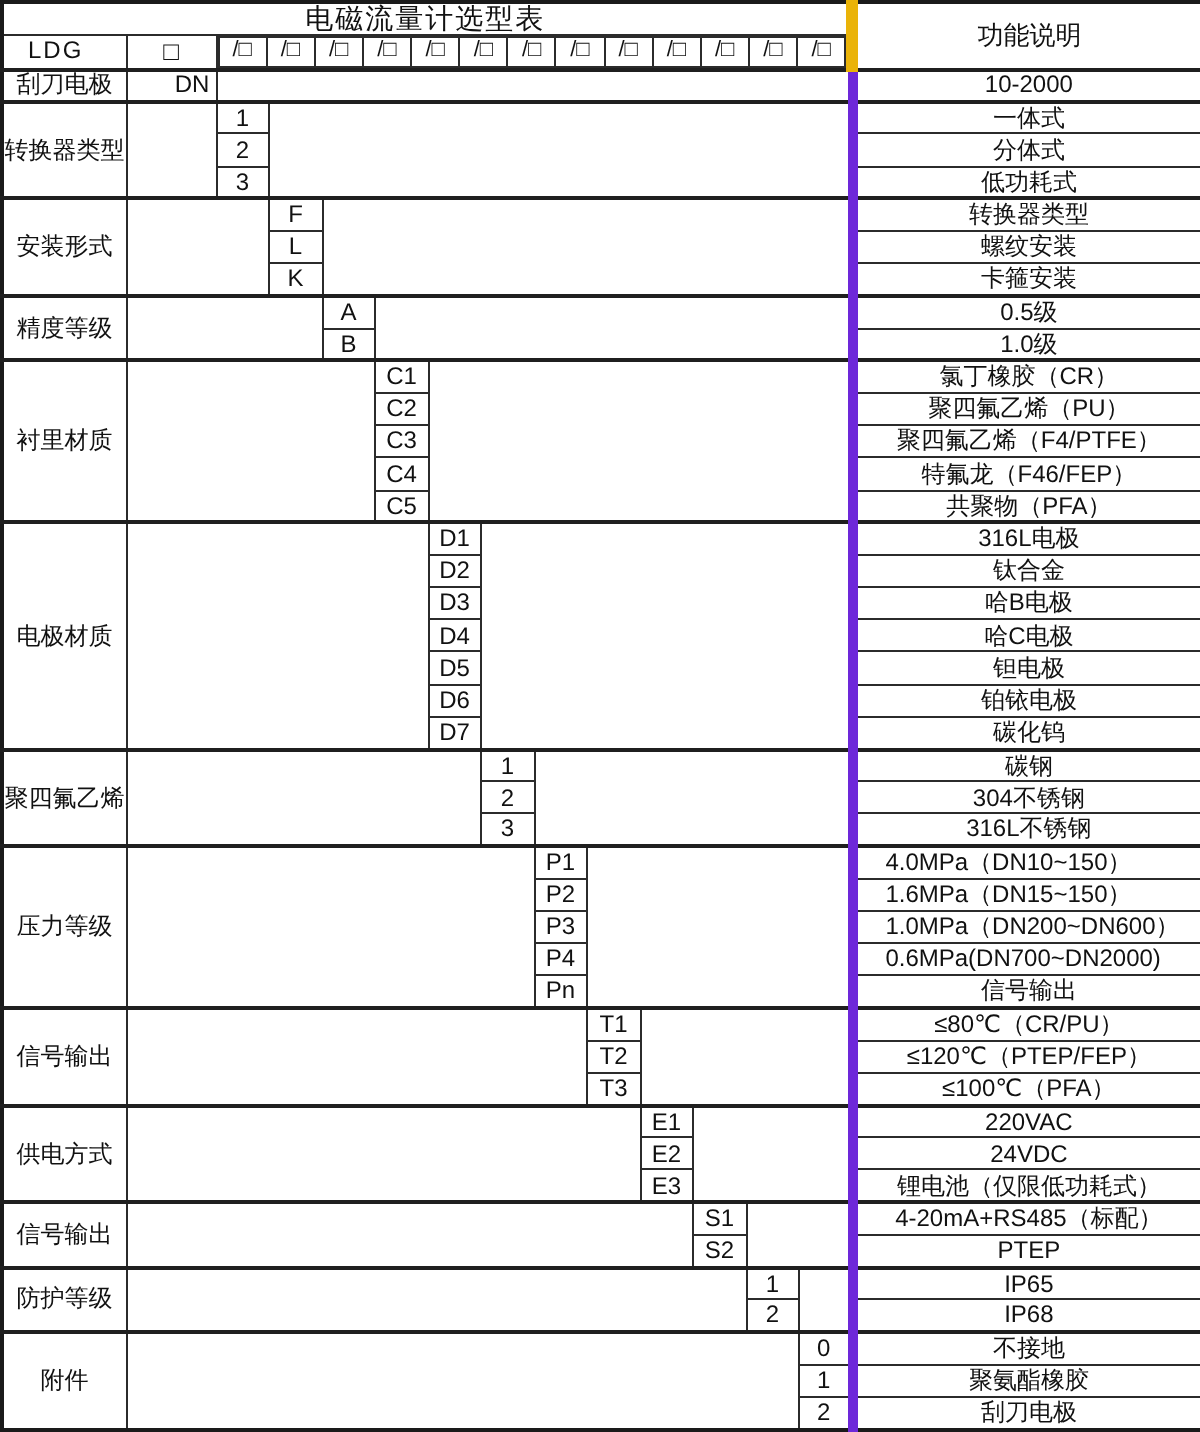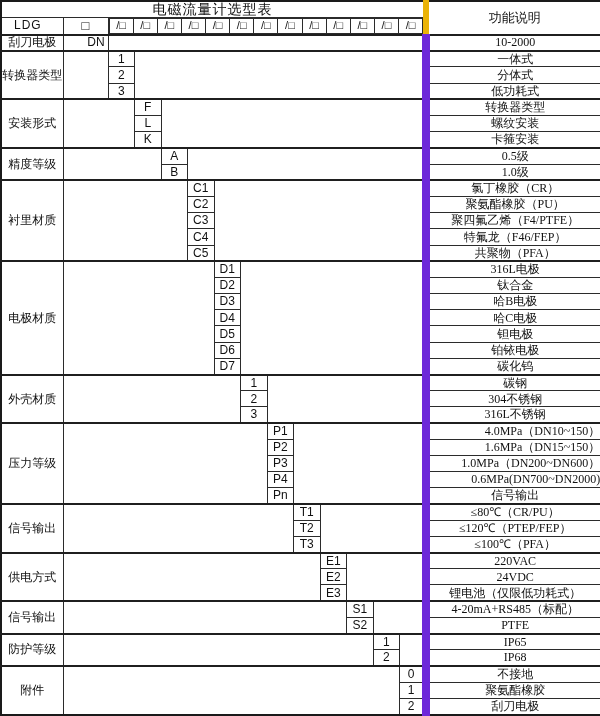--- a/index.html
+++ b/index.html
@@ -15,22 +15,22 @@
     border:1px solid #2b2b2b;
     padding:0; margin:0;
     text-align:center; vertical-align:middle;
     line-height:1.05; overflow:hidden; white-space:nowrap;
   }
   tr { height:16px; }
   tr.r-title { height:14px; }
   tr.r-ldg  { height:17px; }
   .title { font-size:14px; letter-spacing:1px; }
   .fhead { border-left:6px solid #eab308; font-size:13px; }
-  .func  { border-left:8px solid #6d28d9;font-family:Liberation Serif, serif; }
-  .func.fl { text-align:right; padding-left:14px; }
+  .func  { border-left:5px solid #6d28d9; }
+  .func.fl { text-align:left; padding-left:14px; }
   .cat { }
   .ldg { text-align:left; padding-left:12px; letter-spacing:1px; }
   .dncell { text-align:center; padding-left:21px; }
   .boxc { font-size:13px; }
   .st { border-top:2px solid #1f1f1f; }
   .slotwrap { display:flex; height:100%; align-items:stretch; }
   .slot {
     flex:1; border:1px solid #2b2b2b; margin-left:-1px;
     display:flex; align-items:center; justify-content:center;
     font-size:11px;
@@ -140,21 +140,21 @@
 
   <tr>
     <td class="cat st" rowspan="5">衬里材质</td>
     <td class="st" rowspan="5" colspan="4"></td>
     <td class="st">C1</td>
     <td class="st" rowspan="5" colspan="8"></td>
     <td class="func st">氯丁橡胶（CR）</td>
   </tr>
   <tr>
     <td>C2</td>
-    <td class="func">聚氨酯橡胶（PU）</td>
+    <td class="func">聚四氟乙烯（PU）</td>
   </tr>
   <tr>
     <td>C3</td>
     <td class="func">聚四氟乙烯（F4/PTFE）</td>
   </tr>
   <tr>
     <td>C4</td>
     <td class="func">特氟龙（F46/FEP）</td>
   </tr>
   <tr>
@@ -188,21 +188,21 @@
   <tr>
     <td>D6</td>
     <td class="func">铂铱电极</td>
   </tr>
   <tr>
     <td>D7</td>
     <td class="func">碳化钨</td>
   </tr>
 
   <tr>
-    <td class="cat st" rowspan="3">外壳材质</td>
+    <td class="cat st" rowspan="3">聚四氟乙烯</td>
     <td class="st" rowspan="3" colspan="6"></td>
     <td class="st">1</td>
     <td class="st" rowspan="3" colspan="6"></td>
     <td class="func st">碳钢</td>
   </tr>
   <tr>
     <td>2</td>
     <td class="func">304不锈钢</td>
   </tr>
   <tr>
@@ -268,21 +268,21 @@
 
   <tr>
     <td class="cat st" rowspan="2">信号输出</td>
     <td class="st" rowspan="2" colspan="10"></td>
     <td class="st">S1</td>
     <td class="st" rowspan="2" colspan="2"></td>
     <td class="func st">4-20mA+RS485（标配）</td>
   </tr>
   <tr>
     <td>S2</td>
-    <td class="func">PTFE</td>
+    <td class="func">PTEP</td>
   </tr>
 
   <tr>
     <td class="cat st" rowspan="2">防护等级</td>
     <td class="st" rowspan="2" colspan="11"></td>
     <td class="st">1</td>
     <td class="st" rowspan="2" colspan="1"></td>
     <td class="func st">IP65</td>
   </tr>
   <tr>

